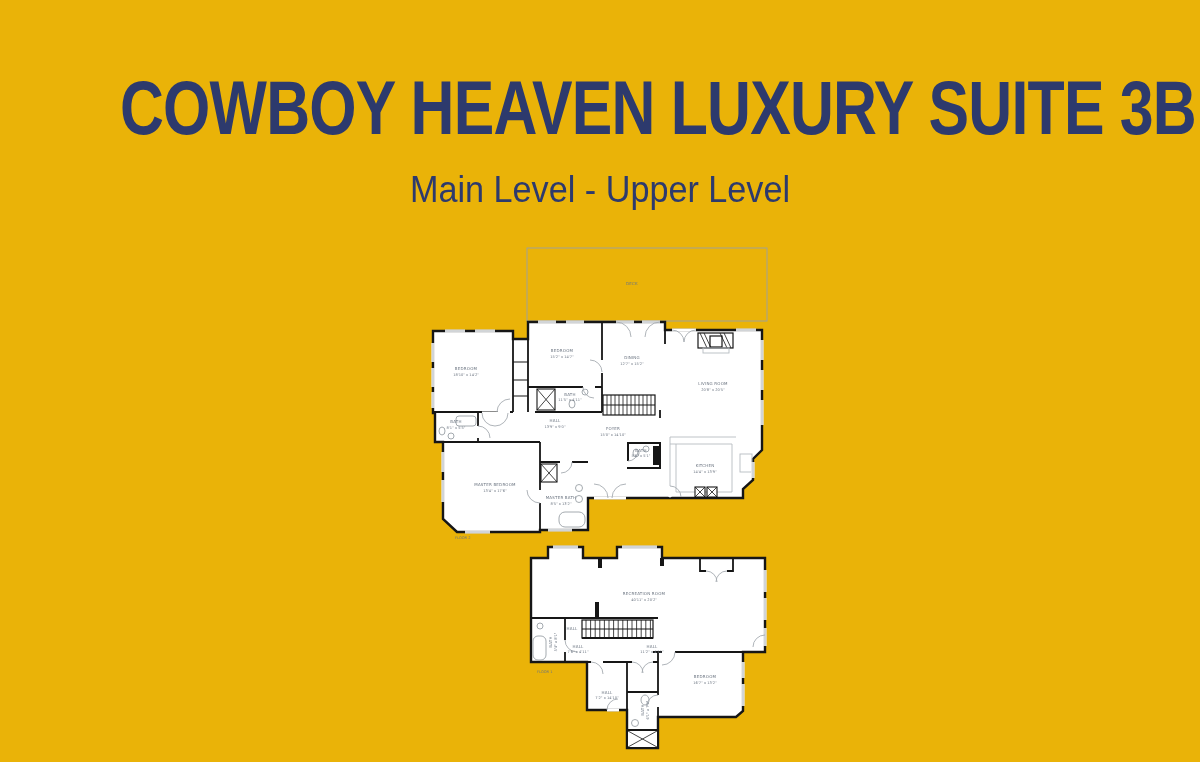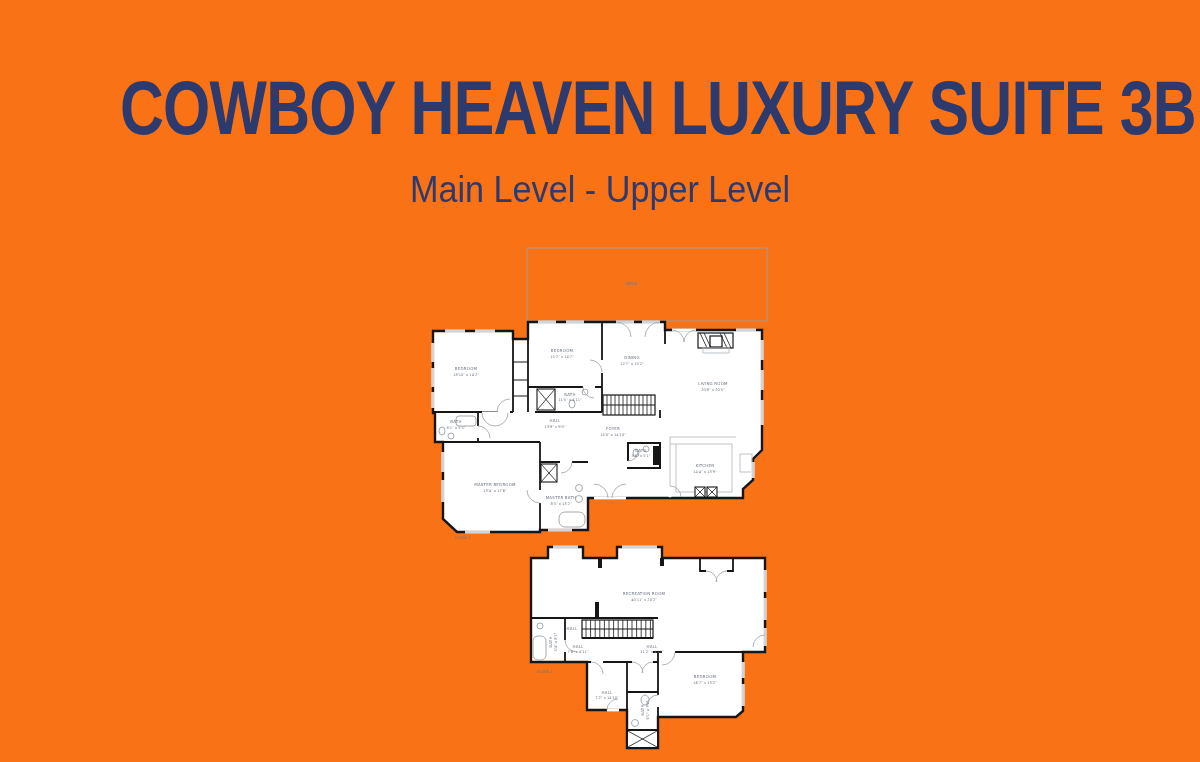--- a/index.html
+++ b/index.html
@@ -1,16 +1,16 @@
 <!DOCTYPE html>
 <html><head>
 <meta charset="utf-8">
 <style>
   html,body{margin:0;padding:0;background:#fff;}
-  .page{position:relative;width:1200px;height:762px;background:#f97316;overflow:hidden;
+  .page{position:relative;width:1200px;height:762px;background:#eab308;overflow:hidden;
         font-family:"Liberation Sans",sans-serif;}
   .title{position:absolute;top:70px;left:0;width:1200px;margin:0;text-align:center;
          font-size:76px;line-height:1.0;font-weight:700;color:#2d3a6d;
          transform:scaleX(0.80);transform-origin:600px 50%;letter-spacing:-1px;white-space:nowrap;}
   .subtitle{position:absolute;top:172px;left:0;width:1200px;margin:0;text-align:center;
          font-size:36px;line-height:1.0;font-weight:500;color:#2d3a6d;
          transform:scaleX(0.95);transform-origin:600px 50%;white-space:nowrap;}
   svg.plan{position:absolute;overflow:visible;}
   #floor2{left:420px;top:240px;width:356px;height:310px;}
   #floor1{left:515px;top:540px;width:265px;height:225px;}

